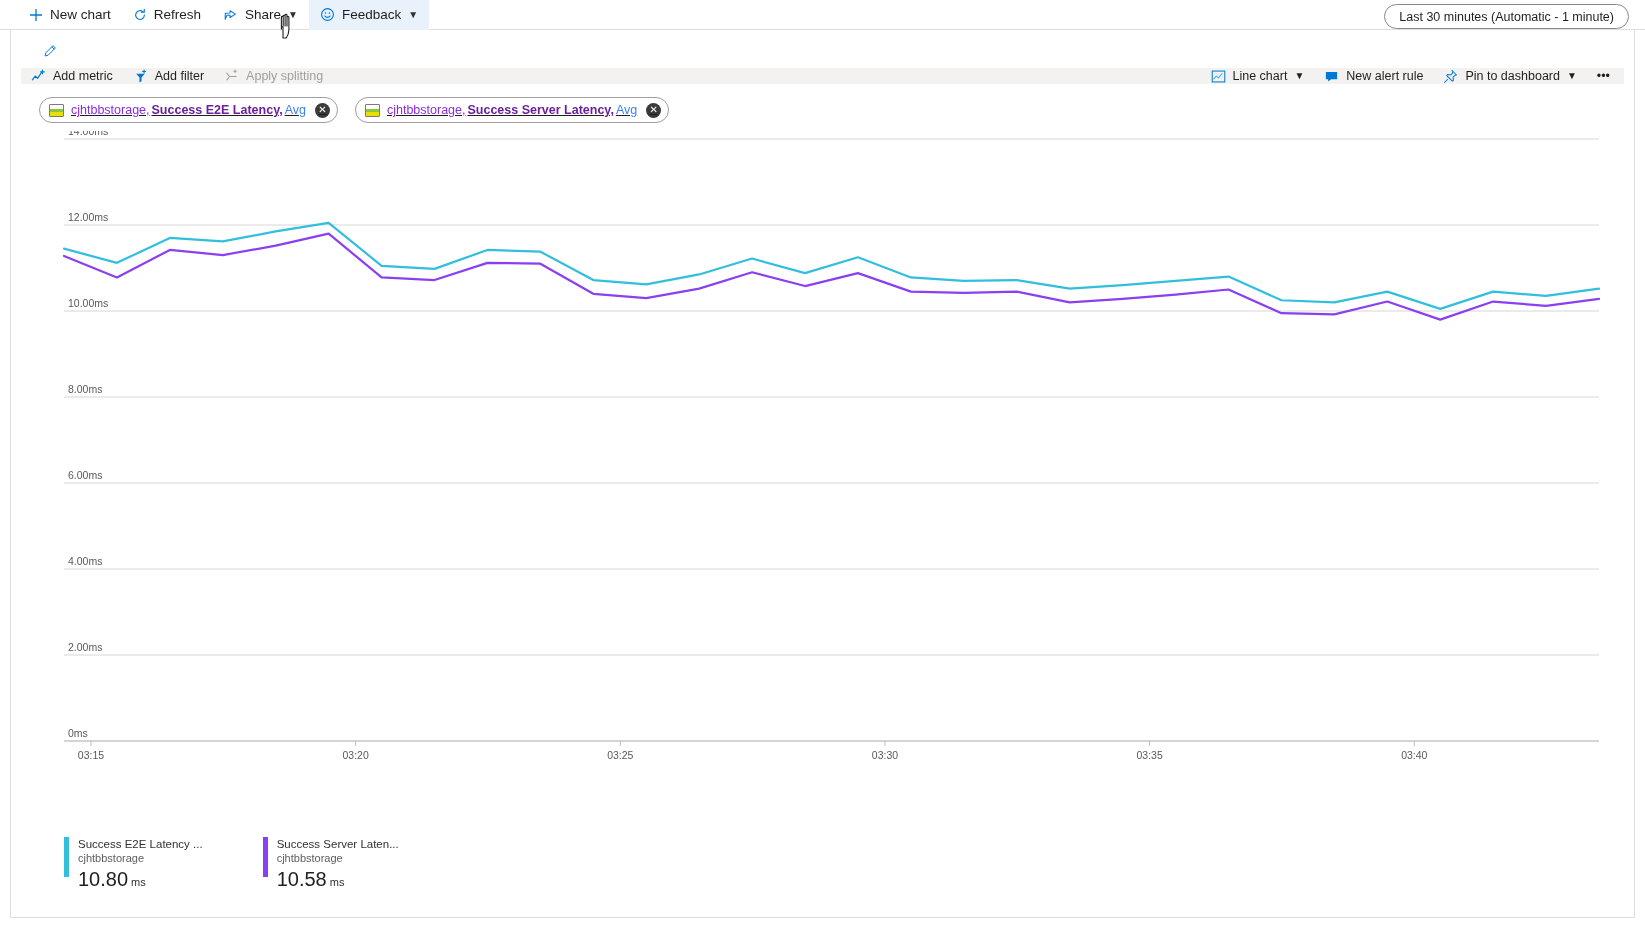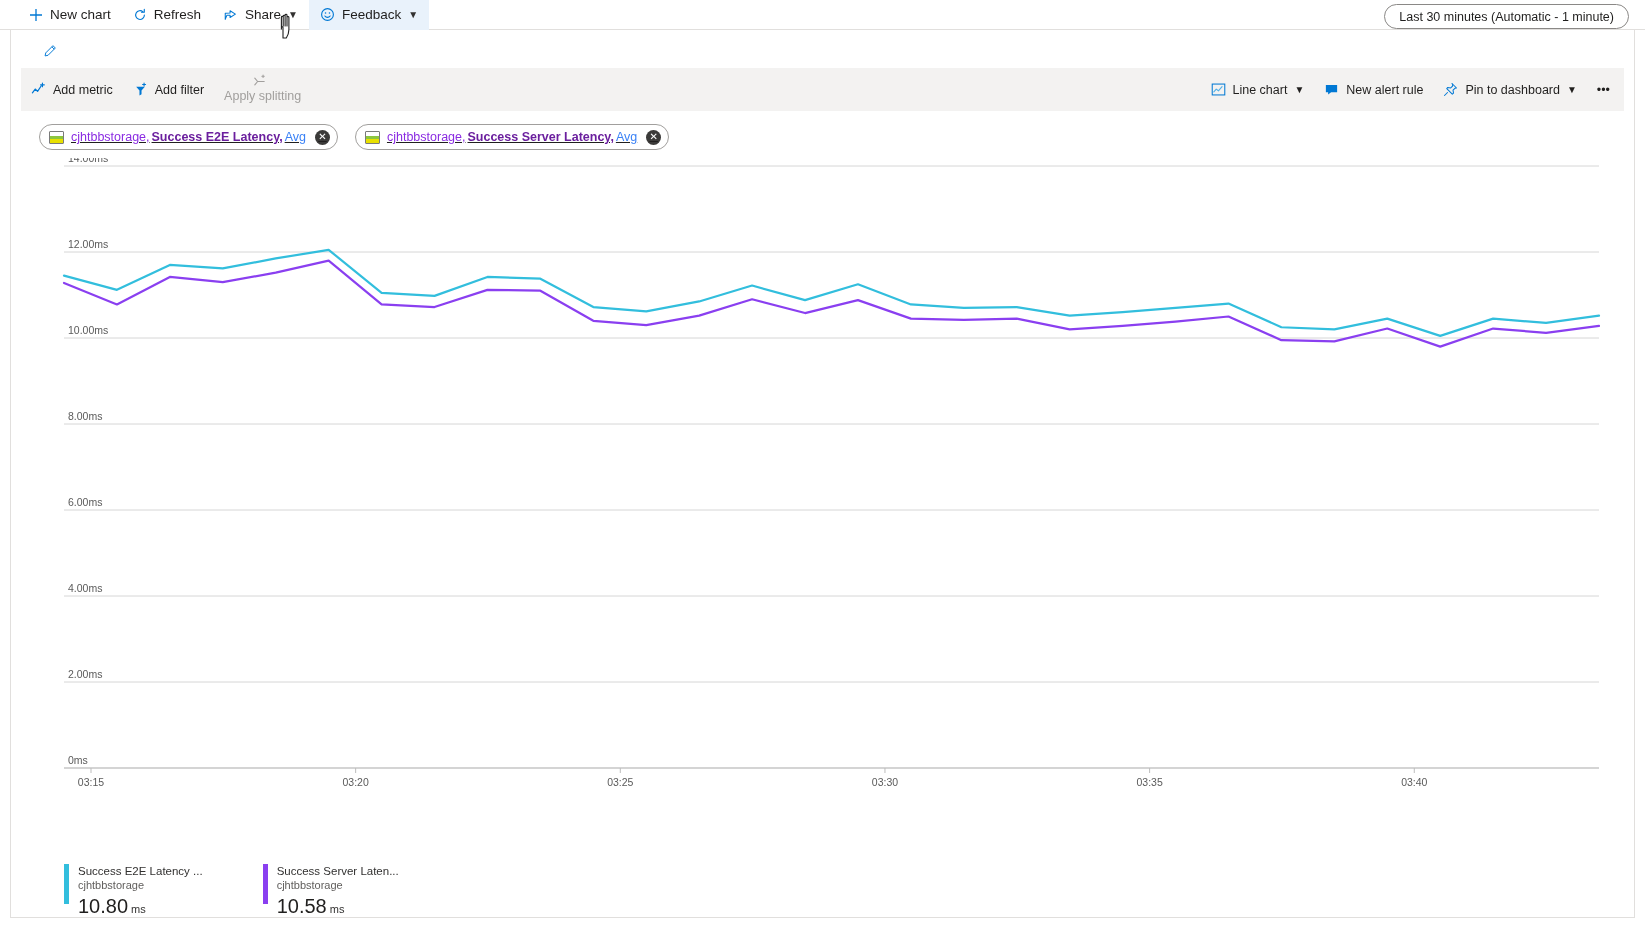--- a/index.html
+++ b/index.html
@@ -94,37 +94,37 @@
     font-weight: 400;
   }
   .edit-icon {
     margin-left: 10px;
     cursor: pointer;
     display: inline-flex;
   }
 
   .chart-toolbar {
     background: #f3f2f1;
-    height: 43px;
+    height: 16px;
     margin: 0 10px;
     display: flex;
     align-items: center;
     position: relative;
   }
   .tb {
     display: flex;
     align-items: center;
     height: 32px;
     padding: 0 10px;
     font-size: 12.5px;
     color: #201f1e;
     cursor: pointer;
     white-space: nowrap;
   }
-  .tb.disabled { color: #a19f9d; cursor: default; flex-direction: column; }
+  .tb.disabled { color: #a19f9d; cursor: default; }
   .tb .glyph { display: inline-flex; align-items: center; margin-right: 7px; }
   .tb .chev { margin-left: 7px; font-size: 10px; line-height: 1; }
   .tb-right { position: absolute; right: 4px; display: flex; align-items: flex-end; }
 
   
   .pills {
     display: flex;
     align-items: center;
     padding: 13px 0 0 28px;
     gap: 17px;

